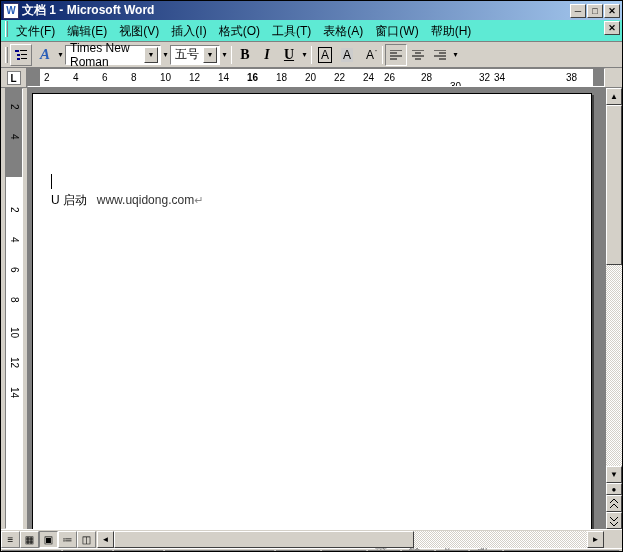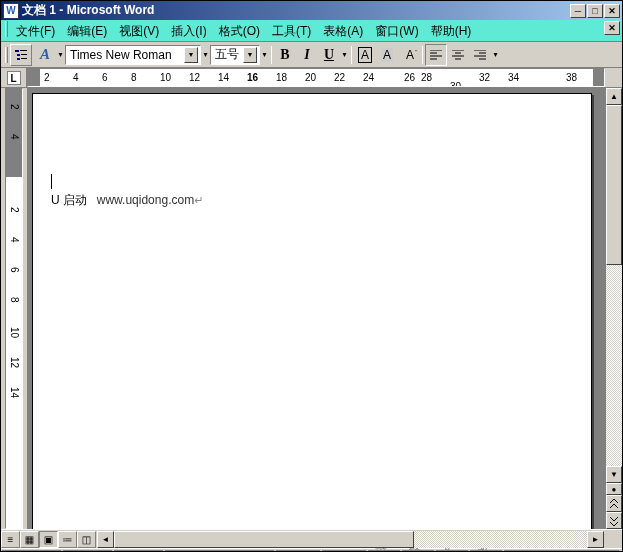--- a/index.html
+++ b/index.html
@@ -86,21 +86,21 @@
         <rect x="3" y="6" width="3" height="2" fill="#008"></rect>
         <rect x="7" y="6" width="6" height="1" fill="#000"></rect>
         <rect x="3" y="10" width="3" height="2" fill="#008"></rect>
         <rect x="7" y="10" width="6" height="1" fill="#000"></rect>
       </svg>
   </div>
   <div class="tbtn">
       <span class="fmtA" style="color:#2a5fb8;font-style:italic">A</span>
     </div>
   <div class="dd tbtn">▾</div>
-  <div class="combo" style="width:136px;font-family:'Times New Roman'">
+  <div class="combo" style="width:96px;font-family:'Times New Roman'">
     <span>Times New Roman</span>
     <div class="arr">▼</div>
   </div>
   <div class="dd tbtn">▾</div>
   <div class="combo" style="width:50px">
     <span>五号</span>
     <div class="arr">▼</div>
   </div>
   <div class="dd tbtn">▾</div>
   <div class="sep"></div>
@@ -155,25 +155,25 @@
       <div class="num" style="left: 74px;">6</div>
       <div class="num" style="left: 103px;">8</div>
       <div class="num" style="left: 132px;">10</div>
       <div class="num" style="left: 161px;">12</div>
       <div class="num" style="left: 190px;">14</div>
       <div class="num" style="left: 219px; font-weight: bold;">16</div>
       <div class="num" style="left: 248px;">18</div>
       <div class="num" style="left: 277px;">20</div>
       <div class="num" style="left: 306px;">22</div>
       <div class="num" style="left: 335px;">24</div>
-      <div class="num" style="left: 376px;">26</div>
+      <div class="num" style="left: 356px;">26</div>
       <div class="num" style="left: 393px;">28</div>
       <div class="num" style="left: 422px; margin-top: 9px;">30</div>
       <div class="num" style="left: 451px;">32</div>
-      <div class="num" style="left: 480px;">34</div>
+      <div class="num" style="left: 466px;">34</div>
       <div class="num" style="left: 509px; margin-top: 35px;">36</div>
       <div class="num" style="left: 538px;">38</div>
     </div>
   <div style="width:17px"></div>
 </div>
 
 <div class="workarea">
   <div class="vruler">
     <div class="vruler-inner">
       <div class="gray" style="top:0;height:88px"></div>

